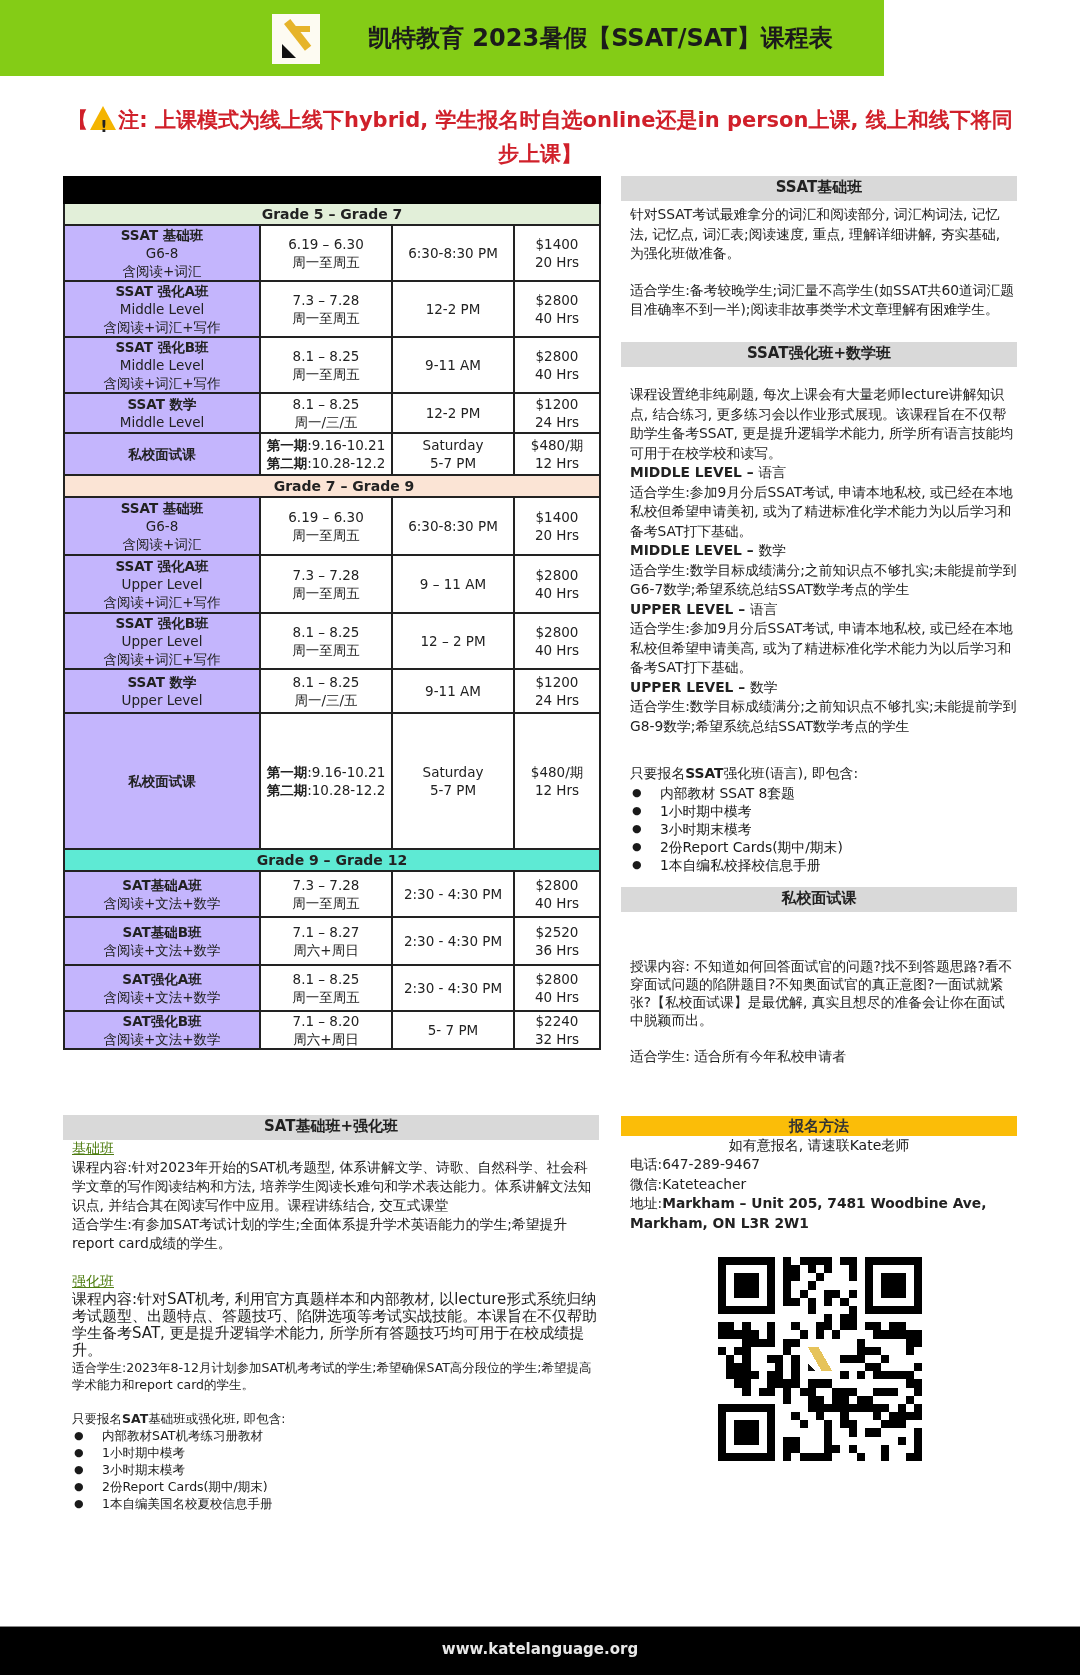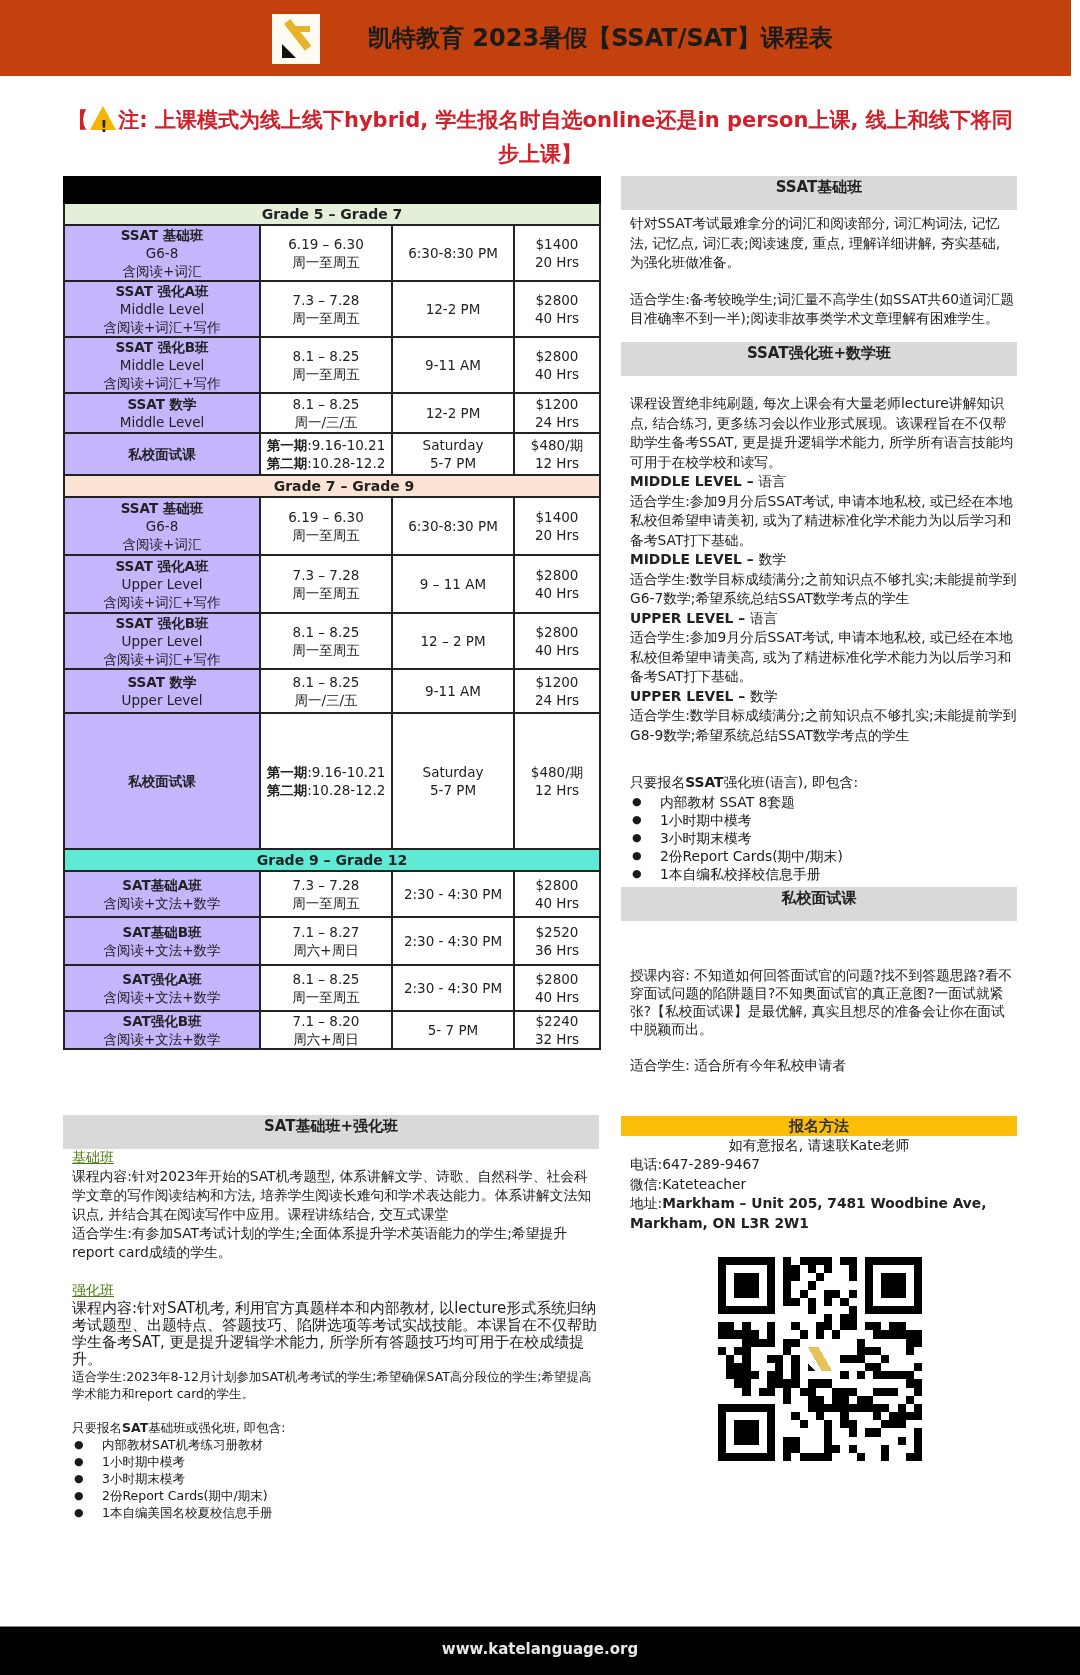--- a/index.html
+++ b/index.html
@@ -1,19 +1,19 @@
 <!DOCTYPE html>
 <html><head>
   <meta charset="utf-8">
   <style>
     * { box-sizing: border-box; margin: 0; padding: 0; }
     html, body { width: 1080px; height: 1675px; background: #ffffff; overflow: hidden; }
     body { font-family: "DejaVu Sans", "Liberation Sans", sans-serif; color: #1a1a1a; position: relative; }
 
-    .header { position: absolute; left: 0; top: 0; width: 1071px; height: 76px; background: #c2410c; }
+    .header { position: absolute; left: 0; top: 0; width: 884px; height: 76px; background: #84cc16; }
     .logo { position: absolute; left: 272px; top: 14px; width: 48px; height: 50px; background: #fdfbf2; }
     .logo .y1 { position: absolute; left: 12px; top: 10px; width: 8px; height: 34px; background: #e6b42a; transform: rotate(-38deg); transform-origin: top left; }
     .logo .y2 { position: absolute; left: 20px; top: 12px; width: 18px; height: 6px; background: #e6b42a; }
     .logo .tri { position: absolute; left: 10px; top: 30px; width: 0; height: 0; border-left: 14px solid #111; border-top: 14px solid transparent; }
     .header-title { position: absolute; left: 368px; top: 22px; font-size: 24px; font-weight: bold; color: #1b1b1b; letter-spacing: 0px; white-space: nowrap; }
 
     .notice { position: absolute; left: 60px; top: 103px; width: 960px; text-align: center; color: #d0202a; font-size: 21px; font-weight: bold; line-height: 34px; }
     .warn { display: inline-block; width: 0; height: 0; border-left: 13px solid transparent; border-right: 13px solid transparent; border-bottom: 24px solid #f4b400; position: relative; vertical-align: -3px; margin: 0 2px; }
     .warn::after { content: "!"; position: absolute; left: -3px; top: 4px; font-size: 16px; color: #222; }
 
@@ -26,21 +26,21 @@
     .g2 td { background: #fbe4d5; padding-left: 24px; }
     .g3 td { background: #5eead4; }
     .sched td.name { background: #c4b5fd; }
     .name .t { font-weight: bold; display: block; }
     .name .s { display: block; }
     .period { font-size: 10.5px; line-height: 15px; }
     .period .b { font-weight: bold; }
 
     
     .rcol { position: absolute; left: 621px; width: 396px; }
-    .sec-bar { background: #d9d9d9; text-align: center; font-weight: bold; font-size: 15px; height: 34px; line-height: 23px; color: #222; }
+    .sec-bar { background: #d9d9d9; text-align: center; font-weight: bold; font-size: 15px; height: 25px; line-height: 23px; color: #222; }
     .sec-bar.gold { background: #fbbd08; color: #333; }
     .para { font-size: 13.8px; line-height: 19.5px; color: #222; padding-left: 9px; }
     .para b { font-weight: bold; }
     .bullets { list-style: none; padding-left: 9px; font-size: 13.8px; line-height: 18px; }
     .bullets li { position: relative; padding-left: 30px; }
     .bullets li::before { content: "●"; position: absolute; left: 2px; font-size: 11px; }
 
     .lcol { position: absolute; left: 63px; width: 536px; }
     .link { color: #4d7c0f; text-decoration: underline; font-size: 14px; padding-left: 9px; display: block; }
 

